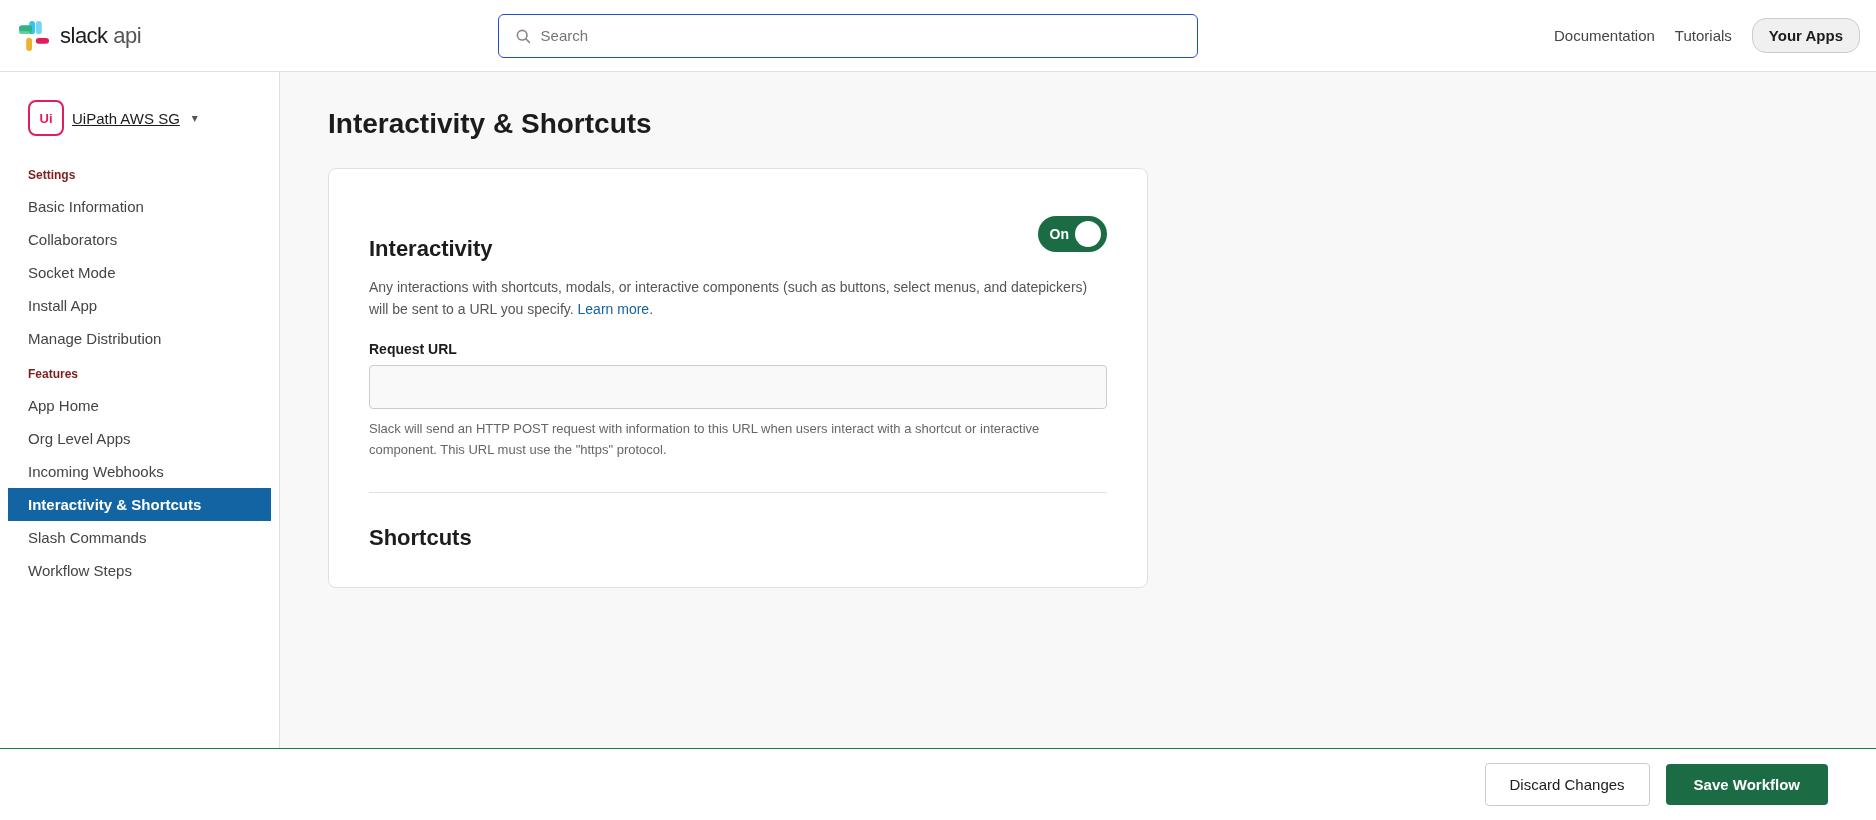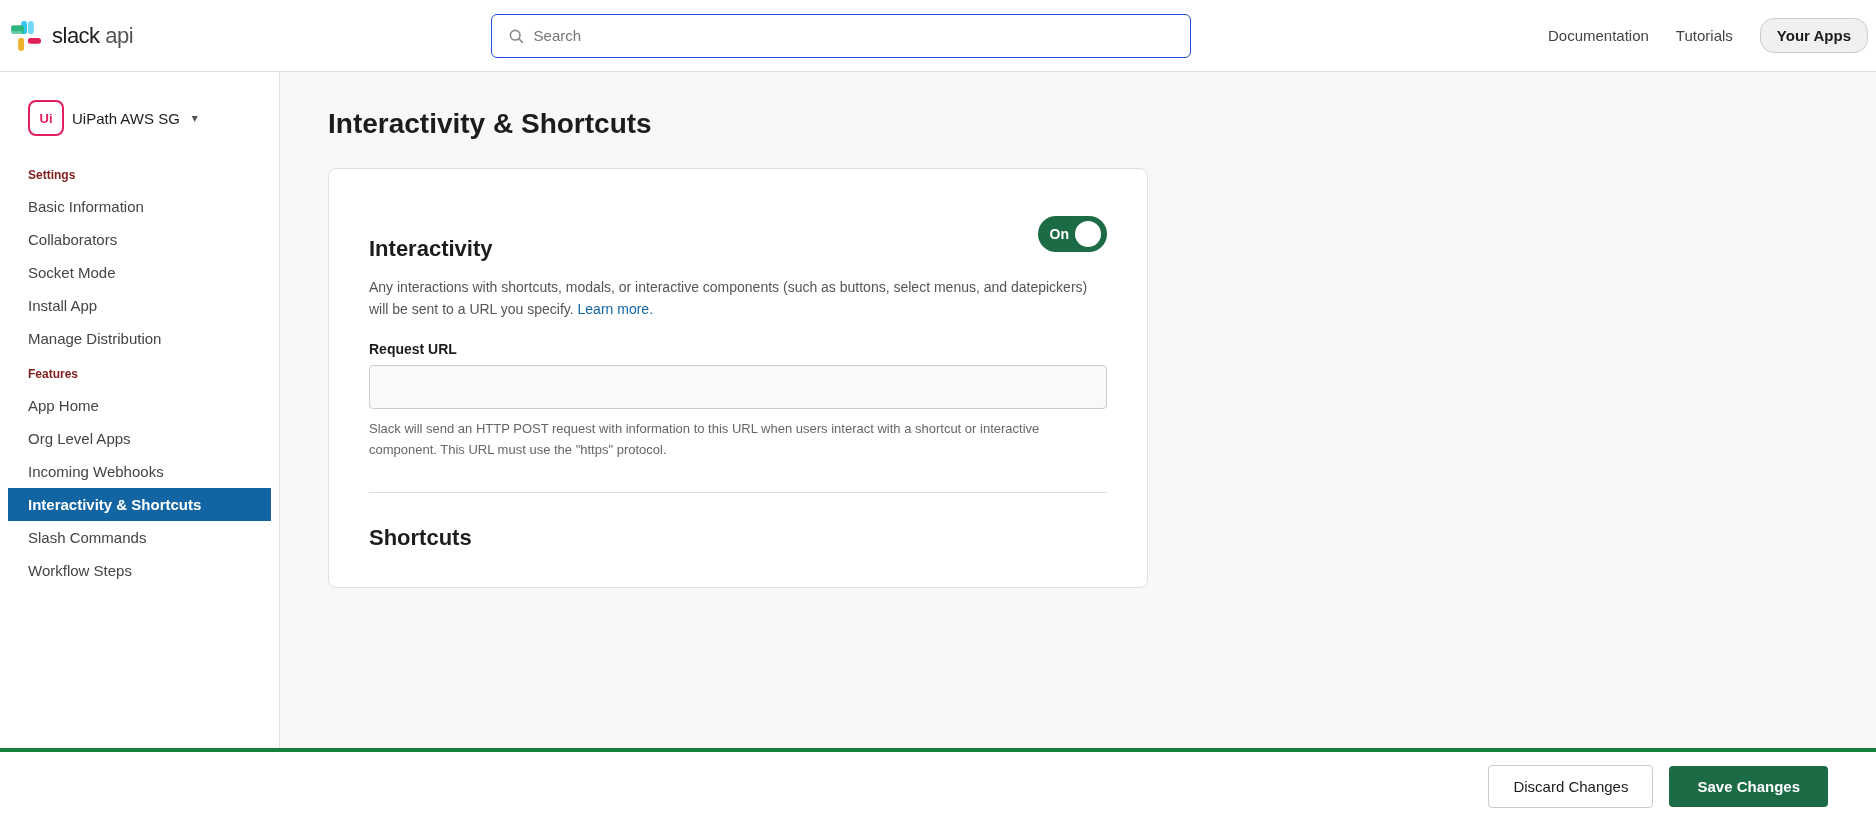--- a/index.html
+++ b/index.html
@@ -11,21 +11,21 @@
       height: 820px;
       overflow: hidden;
     }
 
     
     .top-nav {
       display: flex;
       align-items: center;
       background: #fff;
       border-bottom: 1px solid #e0e0e0;
-      padding: 0 8px;
+      padding: 0 16px;
       height: 72px;
       gap: 24px;
     }
     .logo-area {
       display: flex;
       align-items: center;
       gap: 8px;
       flex-shrink: 0;
     }
     .slack-logo-svg {
@@ -62,21 +62,21 @@
       border: none;
       outline: none;
       font-size: 15px;
       color: #555;
       width: 100%;
       background: transparent;
     }
     .nav-links {
       display: flex;
       align-items: center;
-      gap: 27px;
+      gap: 20px;
       flex-shrink: 0;
     }
     .nav-link {
       font-size: 15px;
       color: #444;
       text-decoration: none;
       cursor: pointer;
     }
     .your-apps-btn {
       background: #f0f0f0;
@@ -121,20 +121,21 @@
       justify-content: center;
       font-size: 13px;
       font-weight: 700;
       color: #e01e5a;
       flex-shrink: 0;
     }
     .workspace-name {
       font-size: 15px;
       font-weight: 500;
       color: #1d1c1d;
+      text-decoration: underline;
     }
     .dropdown-arrow {
       font-size: 12px;
       color: #555;
       margin-left: 4px;
     }
     .sidebar-section-label {
       font-size: 12px;
       font-weight: 700;
       color: #7f1d1d;
@@ -271,21 +272,21 @@
     }
 
     
     .action-bar {
       position: fixed;
       bottom: 0;
       left: 0;
       right: 0;
       height: 72px;
       background: #fff;
-      border-top: 4px solid #15803d;
+      border-top: 1px solid #15803d;
       display: flex;
       align-items: center;
       justify-content: flex-end;
       padding: 0 48px;
       gap: 16px;
     }
     .discard-btn {
       padding: 12px 24px;
       border: 1px solid #ccc;
       border-radius: 4px;
@@ -406,14 +407,14 @@
 
       
       <div class="shortcuts-title">Shortcuts</div>
 
     </div>
   </main>
 </div>
 
 <div class="action-bar">
   <button class="discard-btn">Discard Changes</button>
-  <button class="save-btn">Save Changes</button>
+  <button class="save-btn">Save Workflow</button>
 </div>
 
 </body></html>

